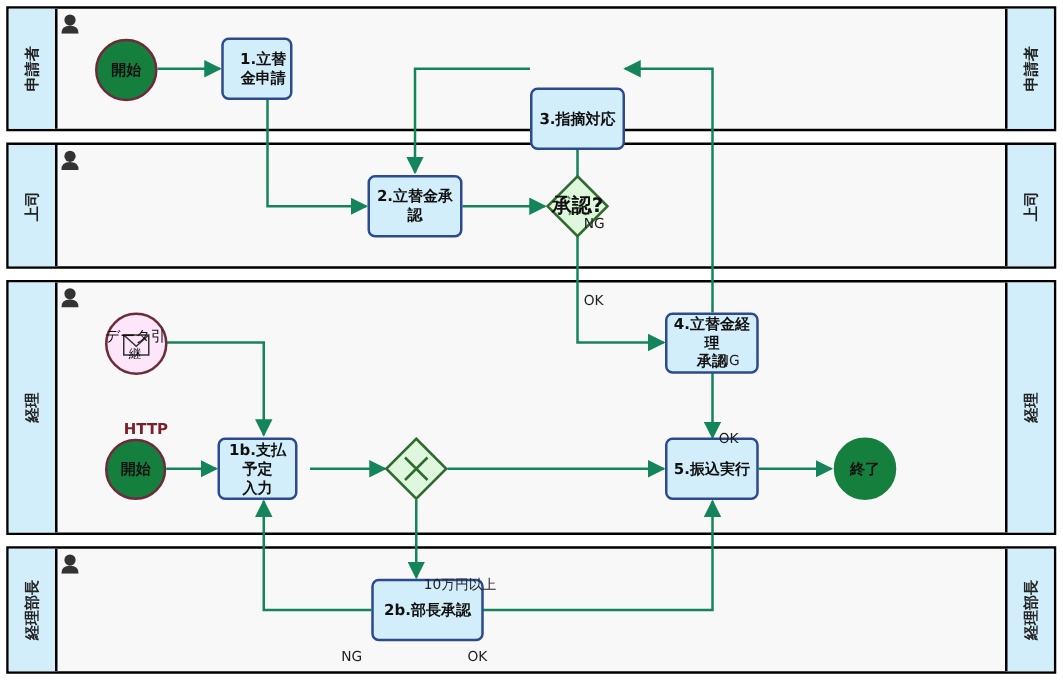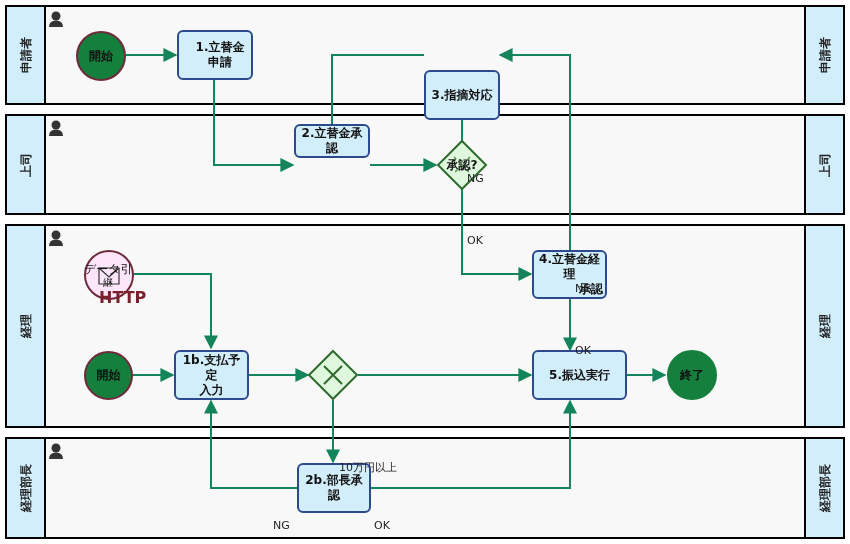--- a/index.html
+++ b/index.html
@@ -14,23 +14,23 @@
   .person { position:absolute; left:42px; top:4px; width:14px; height:16px; }
   svg#flow { position:absolute; left:0; top:0; width:850px; height:544px; }
   .task { position:absolute; box-sizing:border-box; border:2px solid #2d4a8f; border-radius:6px; background:#d3eefb;
           display:flex; align-items:center; justify-content:center; text-align:center;
           font-size:12px; font-weight:bold; color:#111; line-height:15px; padding:0 2px; }
   .event { position:absolute; box-sizing:border-box; border-radius:50%; background:#15803d;
            display:flex; align-items:center; justify-content:center; font-size:12px; font-weight:bold; color:#111; }
   .event.start { border:2px solid #6e2a3a; }
   .event.end { border:5px solid #15803d; }
   .lbl { position:absolute; font-size:11px; color:#222; white-space:nowrap;margin-top:44px; }
-  .gw-text { position:absolute; font-size:12px; font-weight:bold; color:#111; white-space:nowrap; transform:translate(-50%,-50%); }
+  .gw-text { position:absolute; font-size:16px; font-weight:bold; color:#111; white-space:nowrap; transform:translate(-50%,-50%); }
   .msg-text { position:absolute; font-size:12px; font-weight:normal; color:#111; white-space:nowrap; }
-  .msg-sub { position:absolute; font-size:16px; font-weight:bold; color:#7a1f2b; white-space:nowrap; }
+  .msg-sub { position:absolute; font-size:12px; font-weight:bold; color:#7a1f2b; white-space:nowrap;margin-top:48px; }
 </style>
 </head>
 <body>
 
 <div class="lane" style="top:5px;height:100px;">
   <div class="lane-hdr left">
       <span>申請者</span>
     </div>
   <svg class="person" viewBox="0 0 14 16">
       <circle cx="7" cy="5" r="4.5" fill="#333"></circle>
@@ -143,41 +143,41 @@
 <div class="event start" style="left:76px;top:31px;width:50px;height:50px;">
     <span>開始</span>
   </div>
 <div class="event start" style="left:84px;top:351px;width:49px;height:49px;">
     <span>開始</span>
   </div>
 <div class="event end" style="left:667px;top:350px;width:50px;height:50px;">
     <span>終了</span>
   </div>
 
-<div class="task" style="left:177px;top:30px;width:76px;height:50px;padding-left:12px;">
+<div class="task" style="left:177px;top:30px;width:57px;height:50px;padding-left:12px;">
     <span>1.立替金申請</span>
   </div>
 <div class="task" style="left:424px;top:30px;width:76px;height:50px;margin-top:40px;">
     <span>3.指摘対応</span>
   </div>
-<div class="task" style="left:294px;top:124px;width:76px;height:34px;">
+<div class="task" style="left:294px;top:140px;width:76px;height:50px;">
     <span>2.立替金承認</span>
   </div>
-<div class="task" style="left:532px;top:250px;width:75px;height:49px;flex-direction:column;align-items:flex-end;">
+<div class="task" style="left:532px;top:250px;width:75px;height:49px;flex-direction:column;">
   <span>4.立替金経理</span>
   <span>承認</span>
 </div>
-<div class="task" style="left:174px;top:350px;width:75px;height:50px;flex-direction:column;">
+<div class="task" style="left:174px;top:350px;width:64px;height:50px;flex-direction:column;">
   <span>1b.支払予定</span>
   <span>入力</span>
 </div>
-<div class="task" style="left:532px;top:350px;width:95px;height:50px;">
+<div class="task" style="left:532px;top:350px;width:75px;height:50px;">
     <span>5.振込実行</span>
   </div>
-<div class="task" style="left:297px;top:463px;width:74px;height:50px;">
+<div class="task" style="left:297px;top:463px;width:90px;height:50px;">
     <span>2b.部長承認</span>
   </div>
 
 <div class="lbl" style="left:467px;top:128px;">NG</div>
 <div class="lbl" style="left:467px;top:190px;">OK</div>
 <div class="lbl" style="left:575px;top:238px;">NG</div>
 <div class="lbl" style="left:575px;top:300px;">OK</div>
 <div class="lbl" style="left:339px;top:416px;">10万円以上</div>
 <div class="lbl" style="left:273px;top:475px;">NG</div>
 <div class="lbl" style="left:374px;top:475px;">OK</div>

